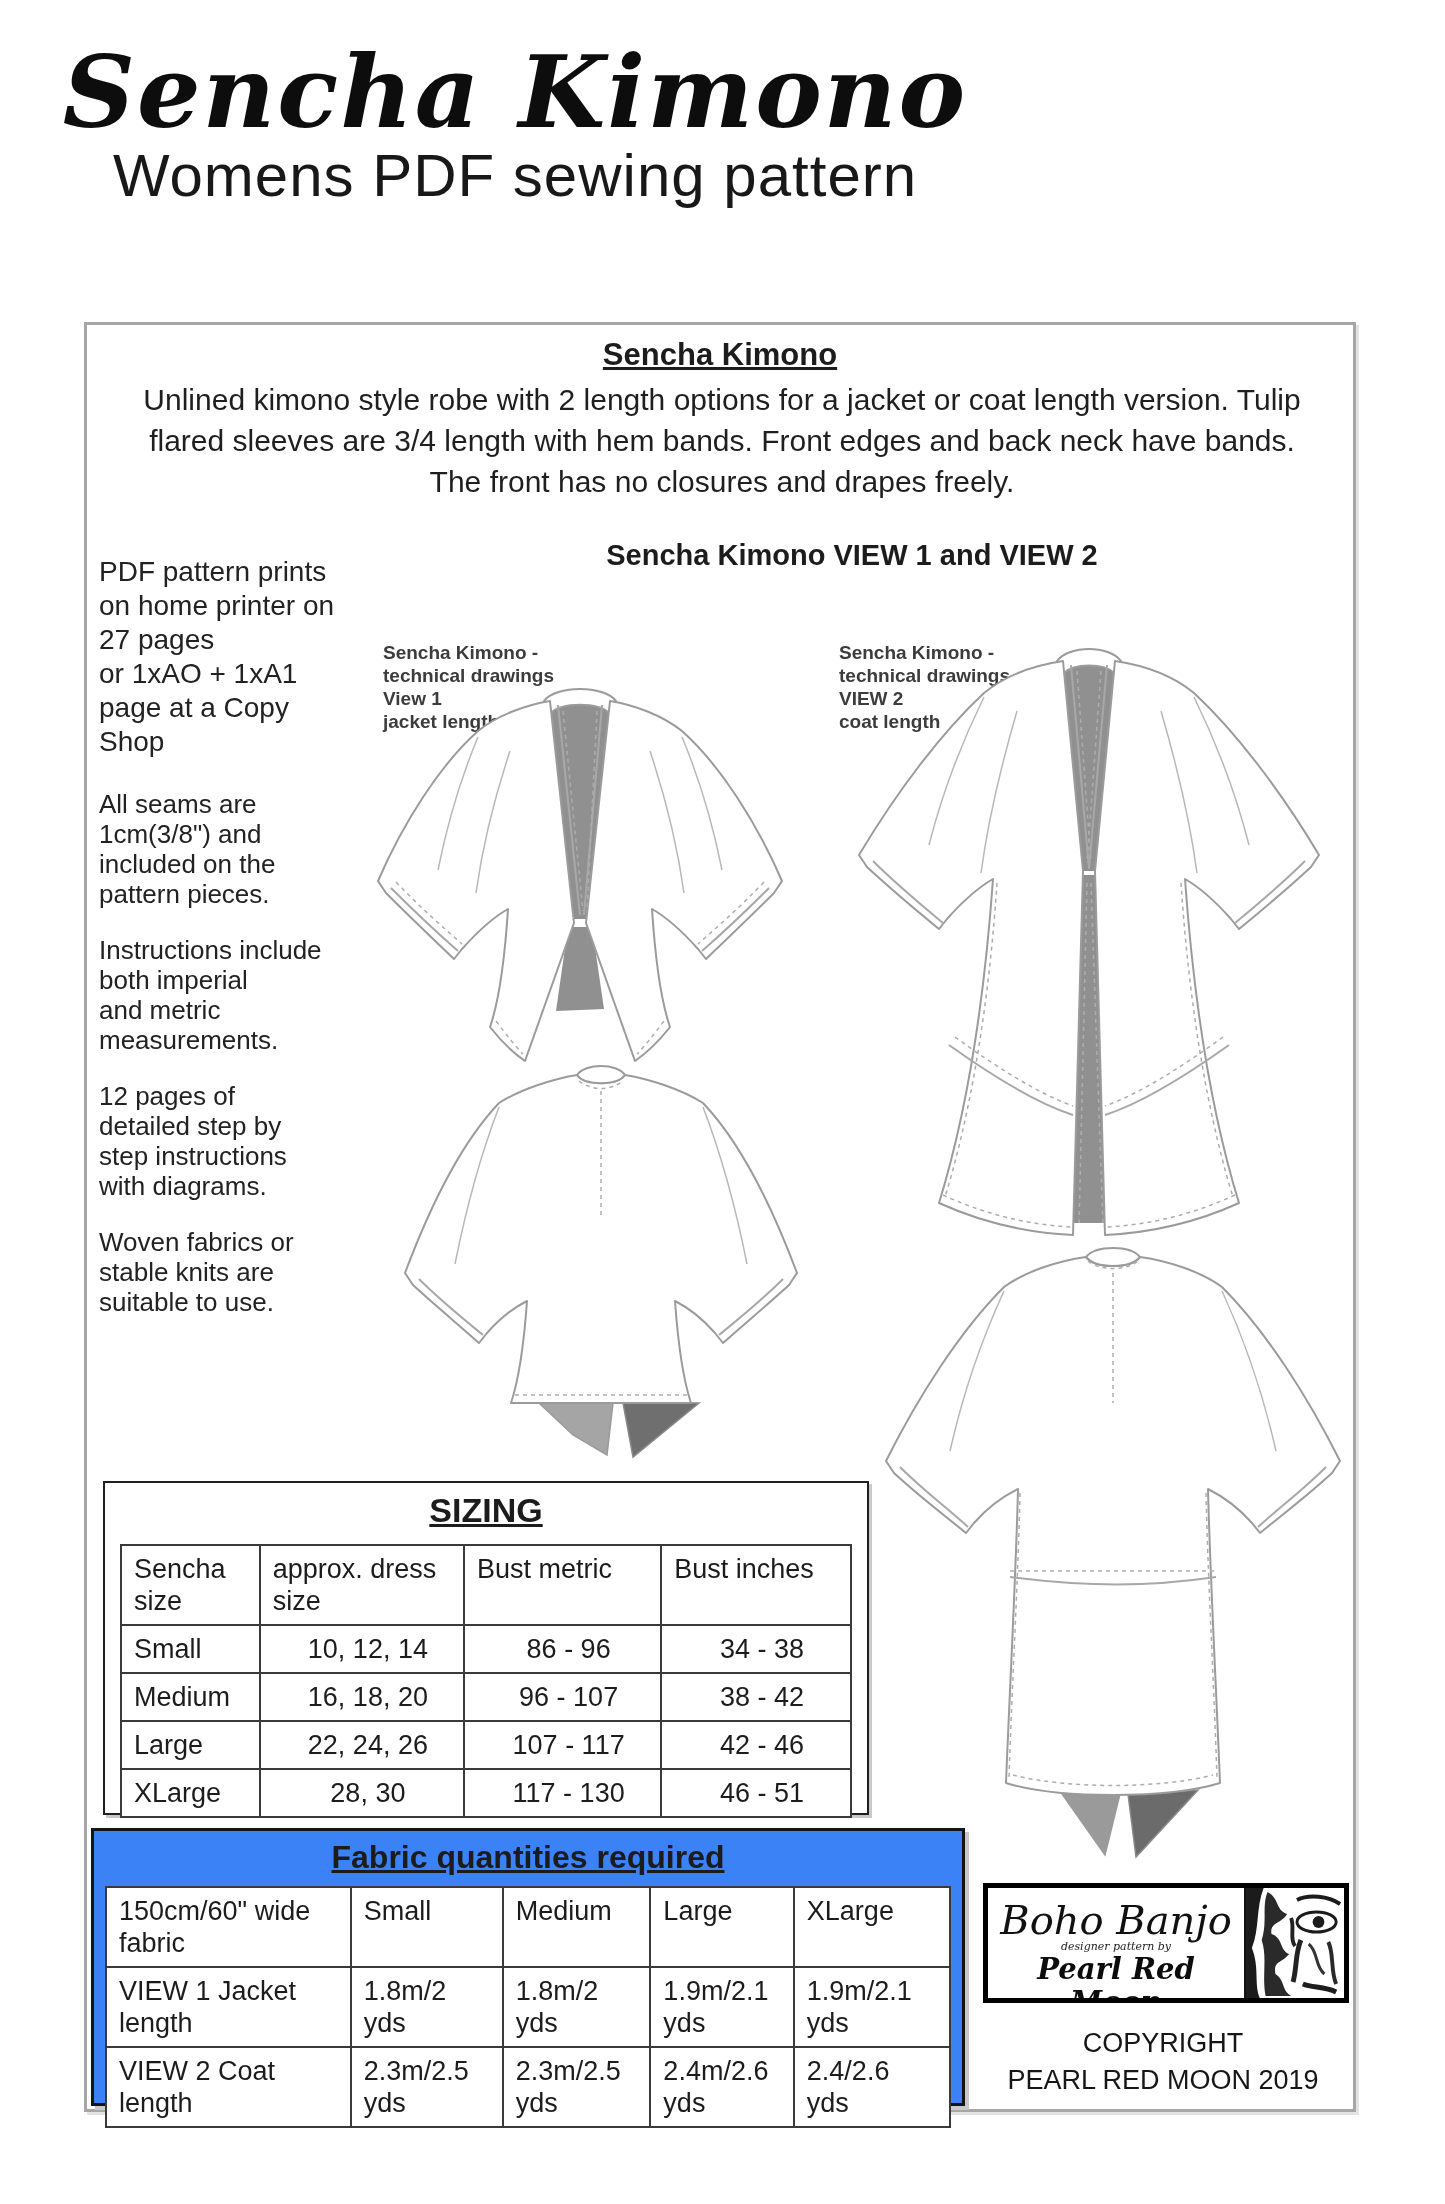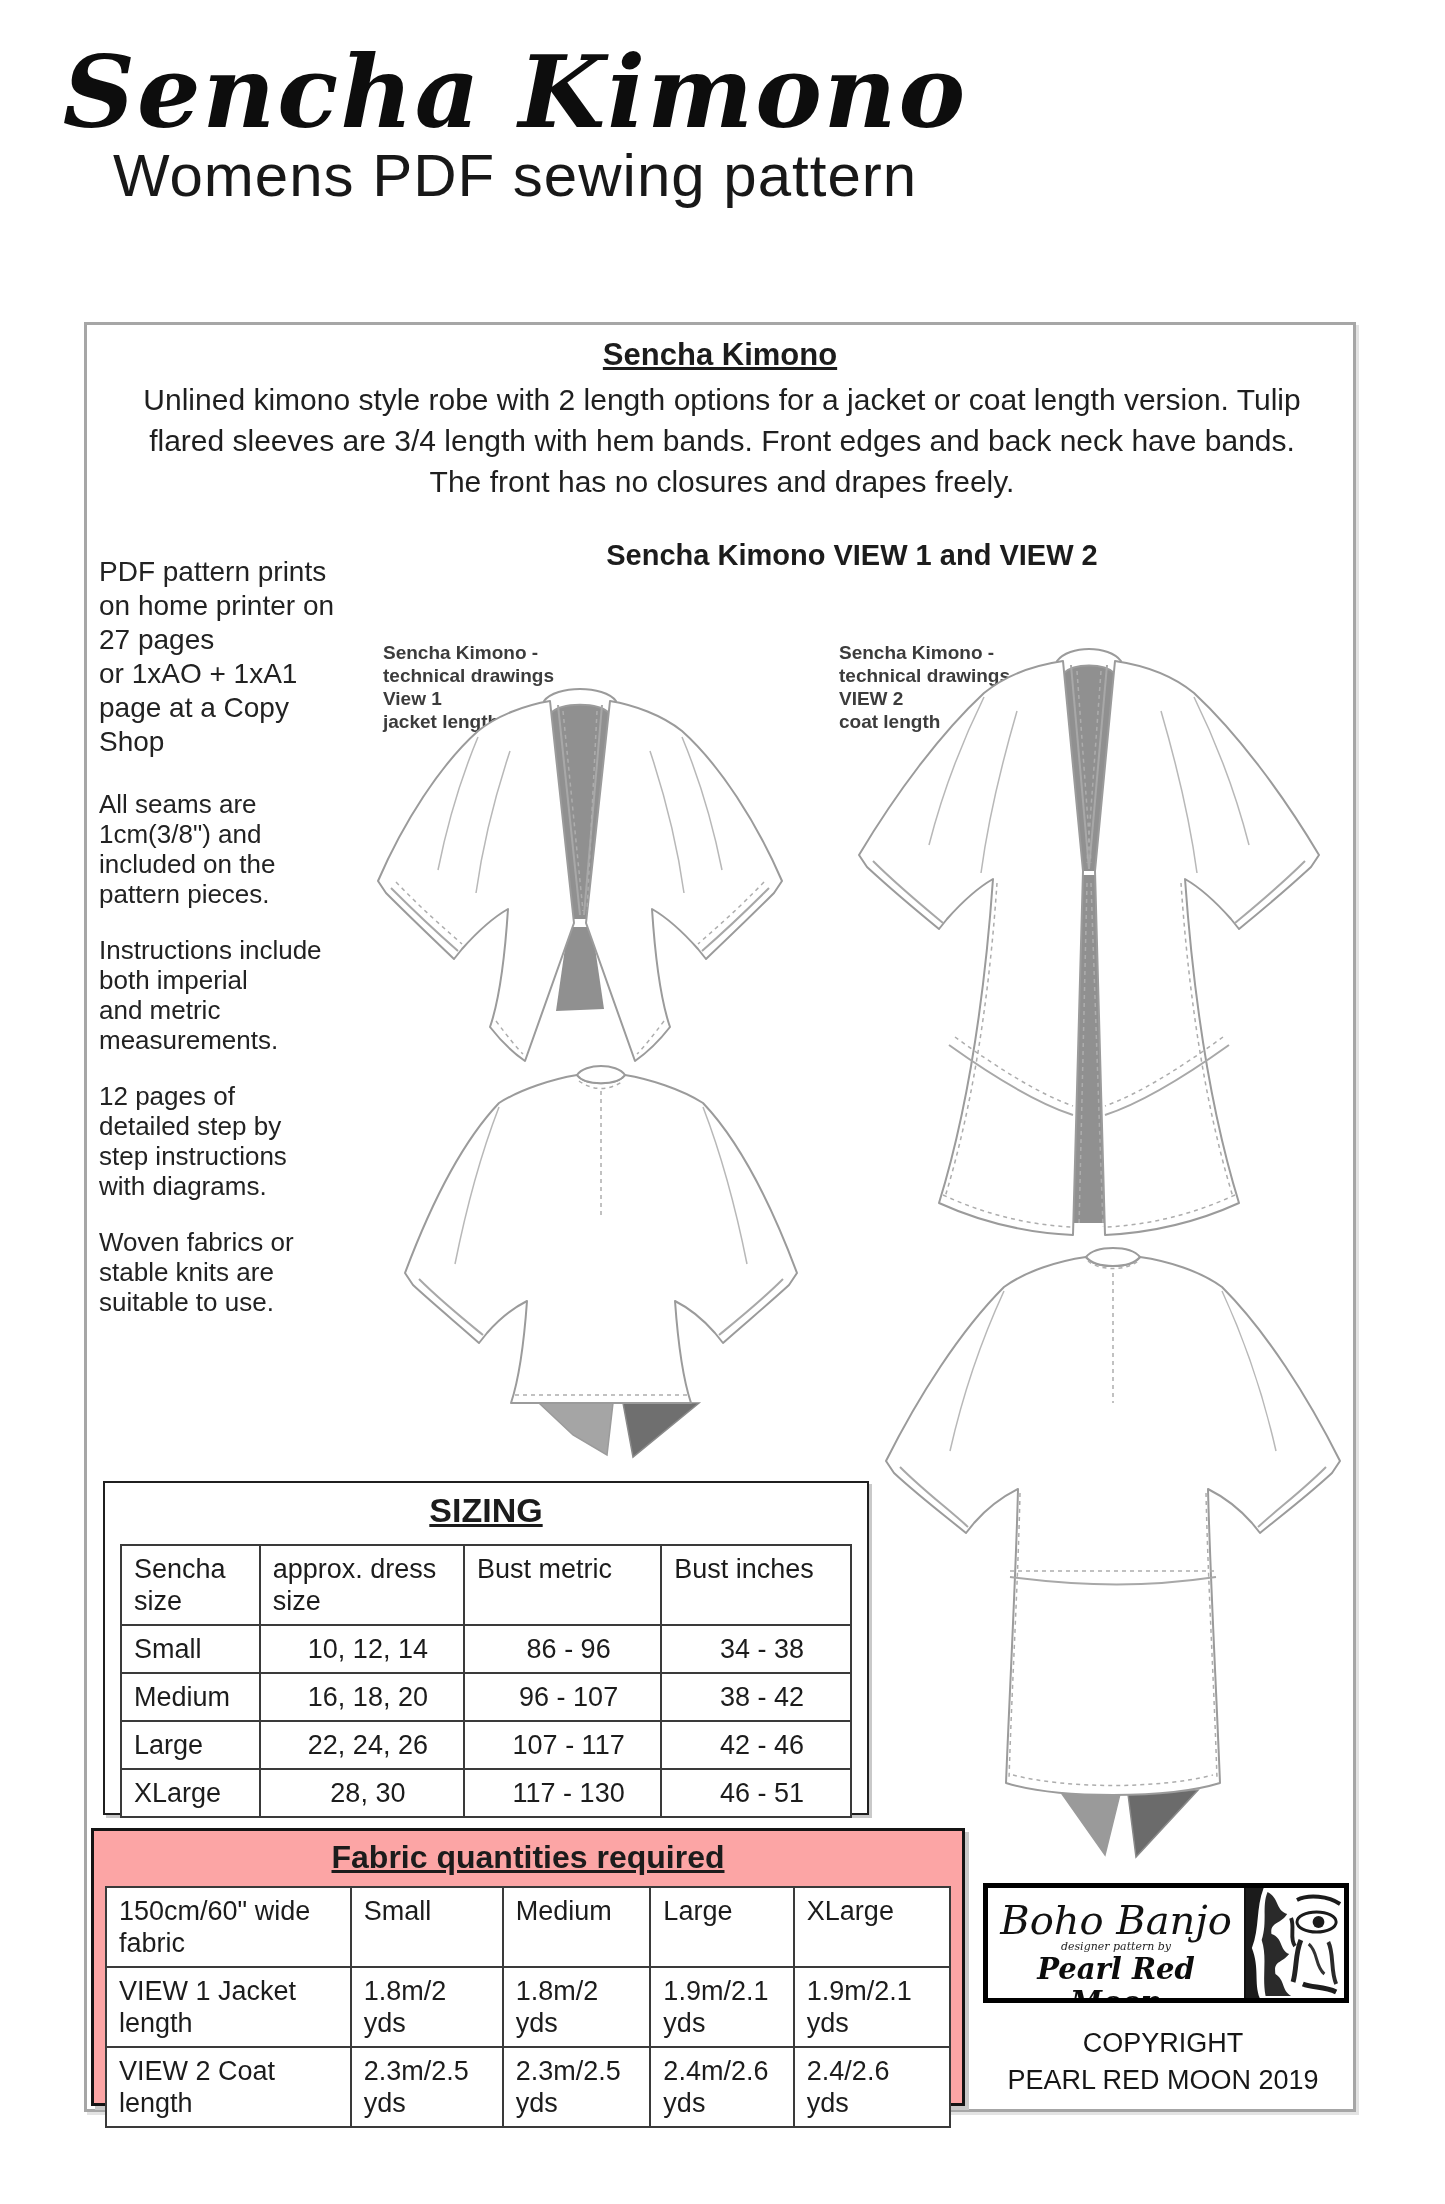--- a/index.html
+++ b/index.html
@@ -69,21 +69,21 @@
   }
   .sizing-table { margin:14px auto 0 auto; width:732px; border:2px solid #2a2a2a; }
   .sizing-table col.c0 { width:19%; } .sizing-table col.c1 { width:28%; }
   .sizing-table col.c2 { width:27%; } .sizing-table col.c3 { width:26%; }
   .sizing-table thead th { height:80px; }
   td.c { text-align:center;padding-left:24px; }
 
   
   .fabric-box {
     left:4px; top:1503px; width:874px; height:278px;
-    border:3px solid #141414; background:#fca5a5; box-shadow:4px 4px 0 #c9c9c9;
+    border:3px solid #141414; background:#3b82f6; box-shadow:4px 4px 0 #c9c9c9;
   }
   .fabric-box .box-title { font-size:32px; }
   .fabric-table { margin:10px auto 0 auto; width:846px; border:2px solid #2a2a2a; }
   .fabric-table col.f0 { width:29%; } .fabric-table col.f1 { width:18%; }
   .fabric-table col.f2 { width:17.5%; } .fabric-table col.f3 { width:17%; }
   .fabric-table col.f4 { width:18.5%; }
   .fabric-table thead th { height:76px; }
   .fabric-table tbody td { height:72px; }
 
   

